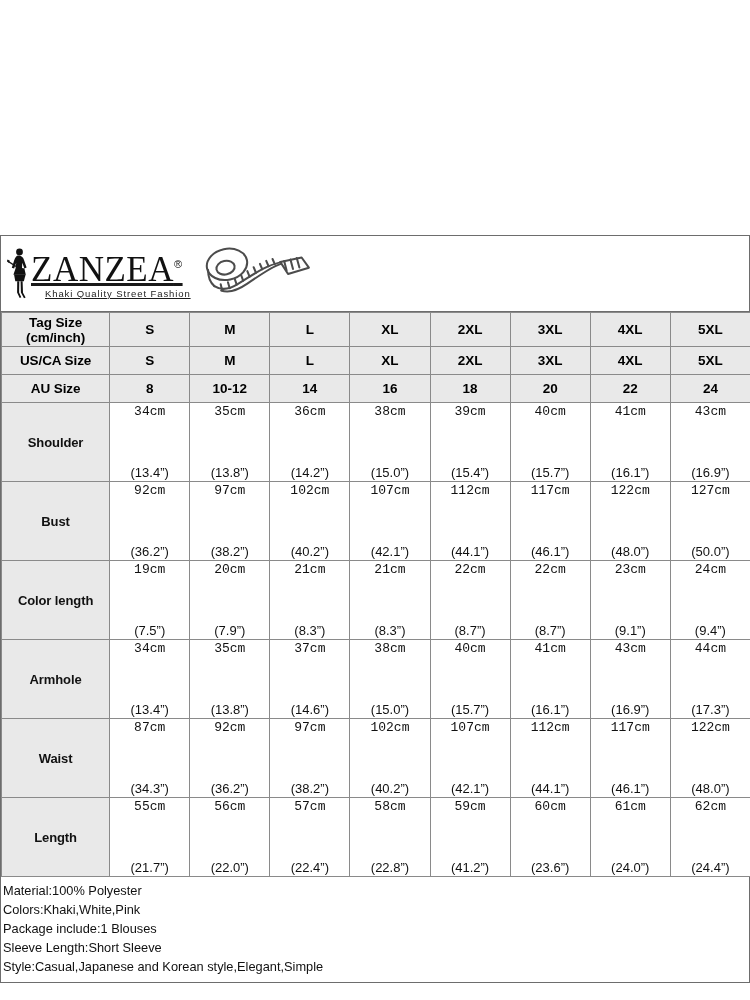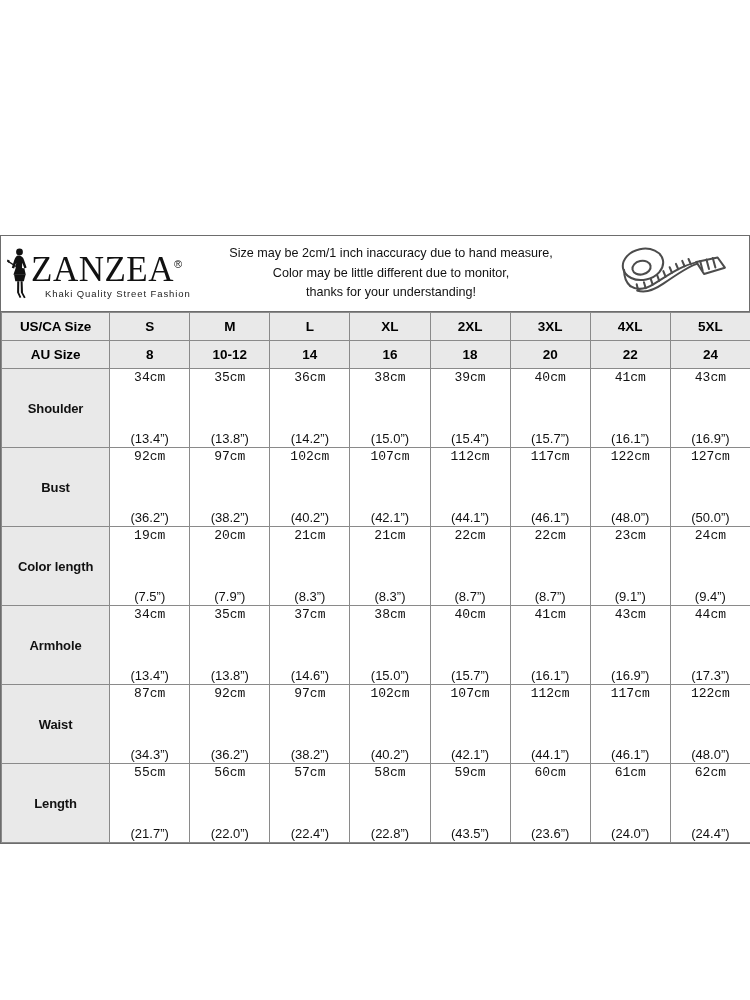--- a/index.html
+++ b/index.html
@@ -54,20 +54,21 @@
     width: 26px;
     height: 52px;
     flex: 0 0 26px;
     position: relative;
     margin-right: -2px;
     margin-bottom: 2px;
   }
   .brand-lockup {
     position: relative;
     padding-bottom: 2px;
+    text-decoration: underline;
   }
   .brand-word {
     font-family: "Liberation Serif", serif;
     font-size: 35px;
     letter-spacing: 0.5px;
     line-height: 0.95;
     font-weight: 400;
     color: #111;
     white-space: nowrap;
   }
@@ -179,25 +180,20 @@
               <path d="M0.6 12.4 l2.3 1.4 -1.2 2.0 -2.0 -1.5 z"></path>
             </g>
           </svg>
         </div>
         <div class="brand-lockup">
           <div class="brand-word"><span>ZANZEA</span><span class="brand-reg">®</span></div>
           <div class="brand-tagline">Khaki Quality Street Fashion</div>
         </div>
       </div>
 
-      <div class="notice">
-        <span class="line">Size may be 2cm/1 inch inaccuracy due to hand measure,</span>
-        <span class="line">Color may be little different due to monitor,</span>
-        <span class="line">thanks for your understanding!</span>
-      </div>
 
       <div class="tape-wrap">
         <svg viewBox="0 0 130 66" width="126" height="64" aria-hidden="true">
           <g fill="none" stroke="#4c4c4c" stroke-width="2.1" stroke-linejoin="round" stroke-linecap="round">
             <ellipse cx="33" cy="23" rx="21" ry="16" transform="rotate(-12 33 23)"></ellipse>
             <ellipse cx="31.5" cy="26.5" rx="9.5" ry="7" transform="rotate(-12 31.5 26.5)"></ellipse>
             <path d="M13.5 29 c0 7 1.5 12.5 6.5 16.5"></path>
             <path d="M20 45.5 c7 4.5 16 3 24 -2 c14 -8.5 28 -19 44 -22.5"></path>
             <path d="M27 50 c9.5 3.5 19 -1.5 27 -7 c13 -9 26 -18 34 -20.2"></path>
             <path d="M88 20.5 l22 -4.5 l7.5 10.5 l-21.5 6.5 z"></path>
@@ -225,20 +221,34 @@
           <col style="width:80px">
           <col style="width:80px">
           <col style="width:80px">
         <col style="width:80px">
           <col style="width:80px">
           <col style="width:80px">
           <col style="width:80px">
       </colgroup>
       <tbody>
 
+        <tr class="size-row tag">
+          <td class="label">
+            <div>Tag Size</div>
+            <div>(cm/inch)</div>
+          </td>
+          <td>S</td>
+          <td>M</td>
+          <td>L</td>
+          <td>XL</td>
+          <td>2XL</td>
+          <td>3XL</td>
+          <td>4XL</td>
+          <td>5XL</td>
+        </tr>
 
         <tr class="size-row">
           <td class="label">US/CA Size</td>
           <td>S</td>
           <td>M</td>
           <td>L</td>
           <td>XL</td>
           <td>2XL</td>
           <td>3XL</td>
           <td>4XL</td>
@@ -451,33 +461,40 @@
           <td>
               <span class="cm">57cm</span>
               <span class="inch">(22.4”)</span>
             </td>
           <td>
               <span class="cm">58cm</span>
               <span class="inch">(22.8”)</span>
             </td>
           <td>
               <span class="cm">59cm</span>
-              <span class="inch">(43.5”)</span>
+              <span class="inch">(41.2”)</span>
             </td>
           <td>
               <span class="cm">60cm</span>
               <span class="inch">(23.6”)</span>
             </td>
           <td>
               <span class="cm">61cm</span>
               <span class="inch">(24.0”)</span>
             </td>
           <td>
               <span class="cm">62cm</span>
               <span class="inch">(24.4”)</span>
             </td>
         </tr>
       </tbody>
     </table>
 
+    <div class="footer">
+      <div class="frow">Material:100% Polyester</div>
+      <div class="frow">Colors:Khaki,White,Pink</div>
+      <div class="frow">Package include:1 Blouses</div>
+      <div class="frow">Sleeve Length:Short Sleeve</div>
+      <div class="frow">Style:Casual,Japanese and Korean style,Elegant,Simple</div>
+    </div>
 
   </div>
 </div>
 
 </body></html>

